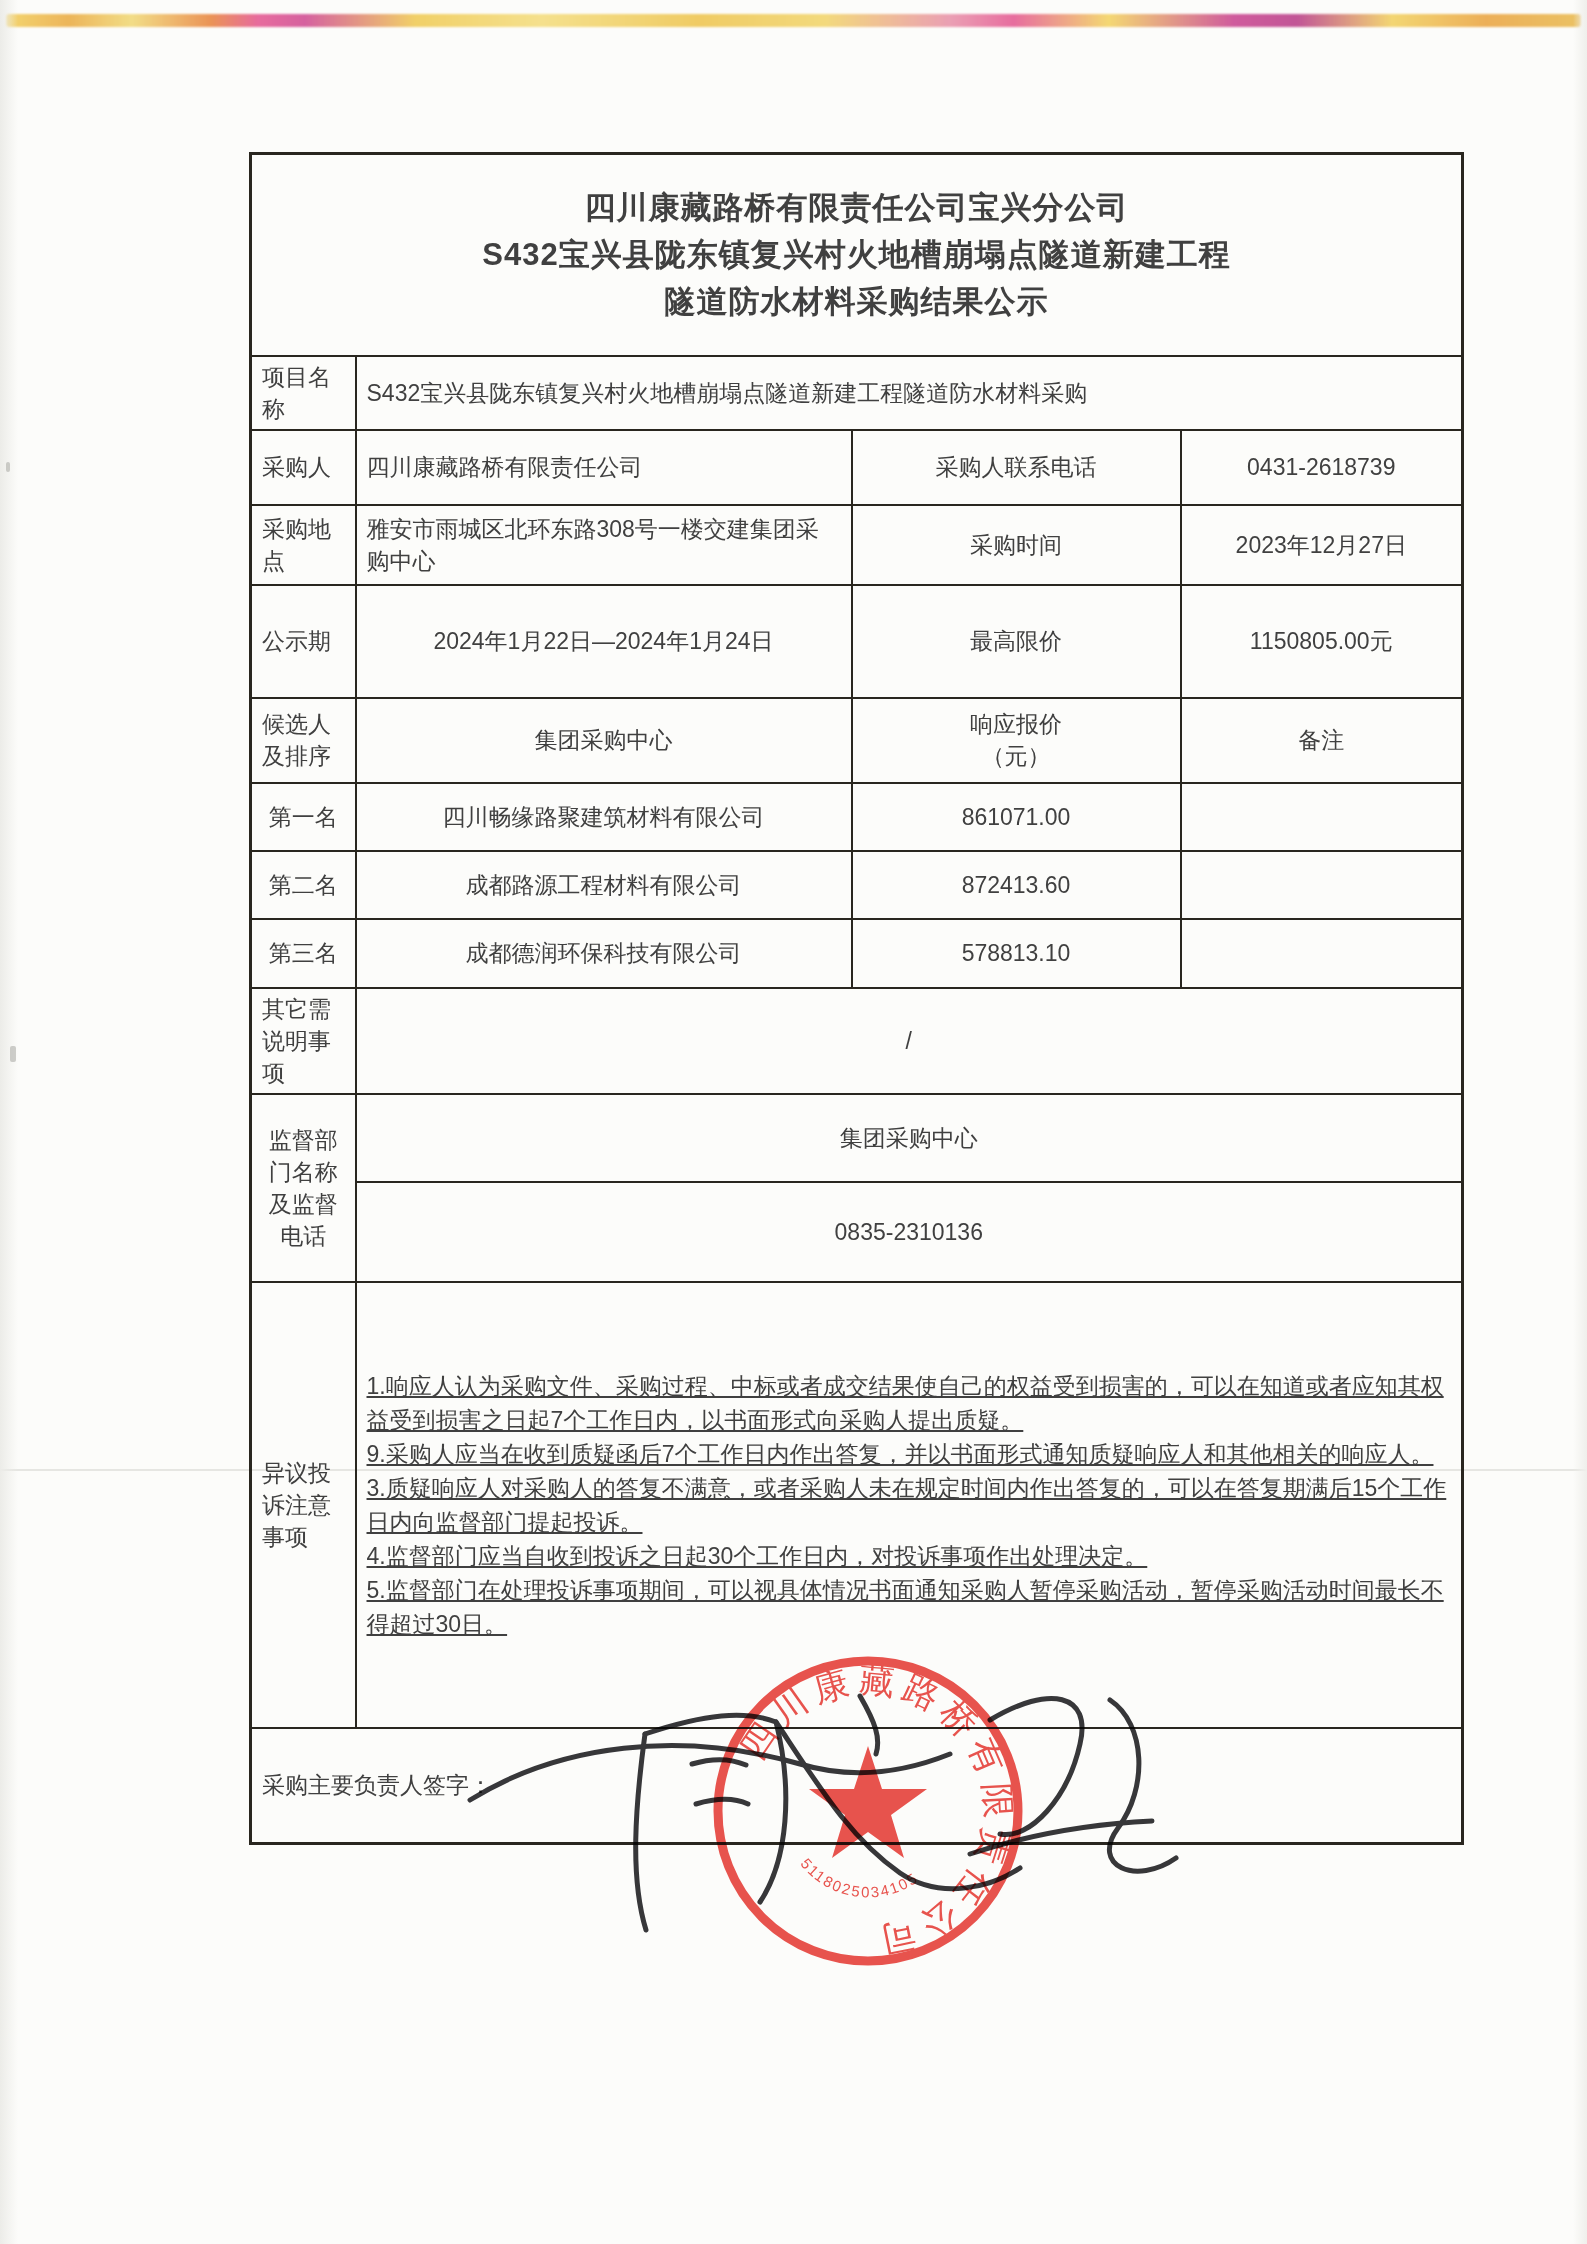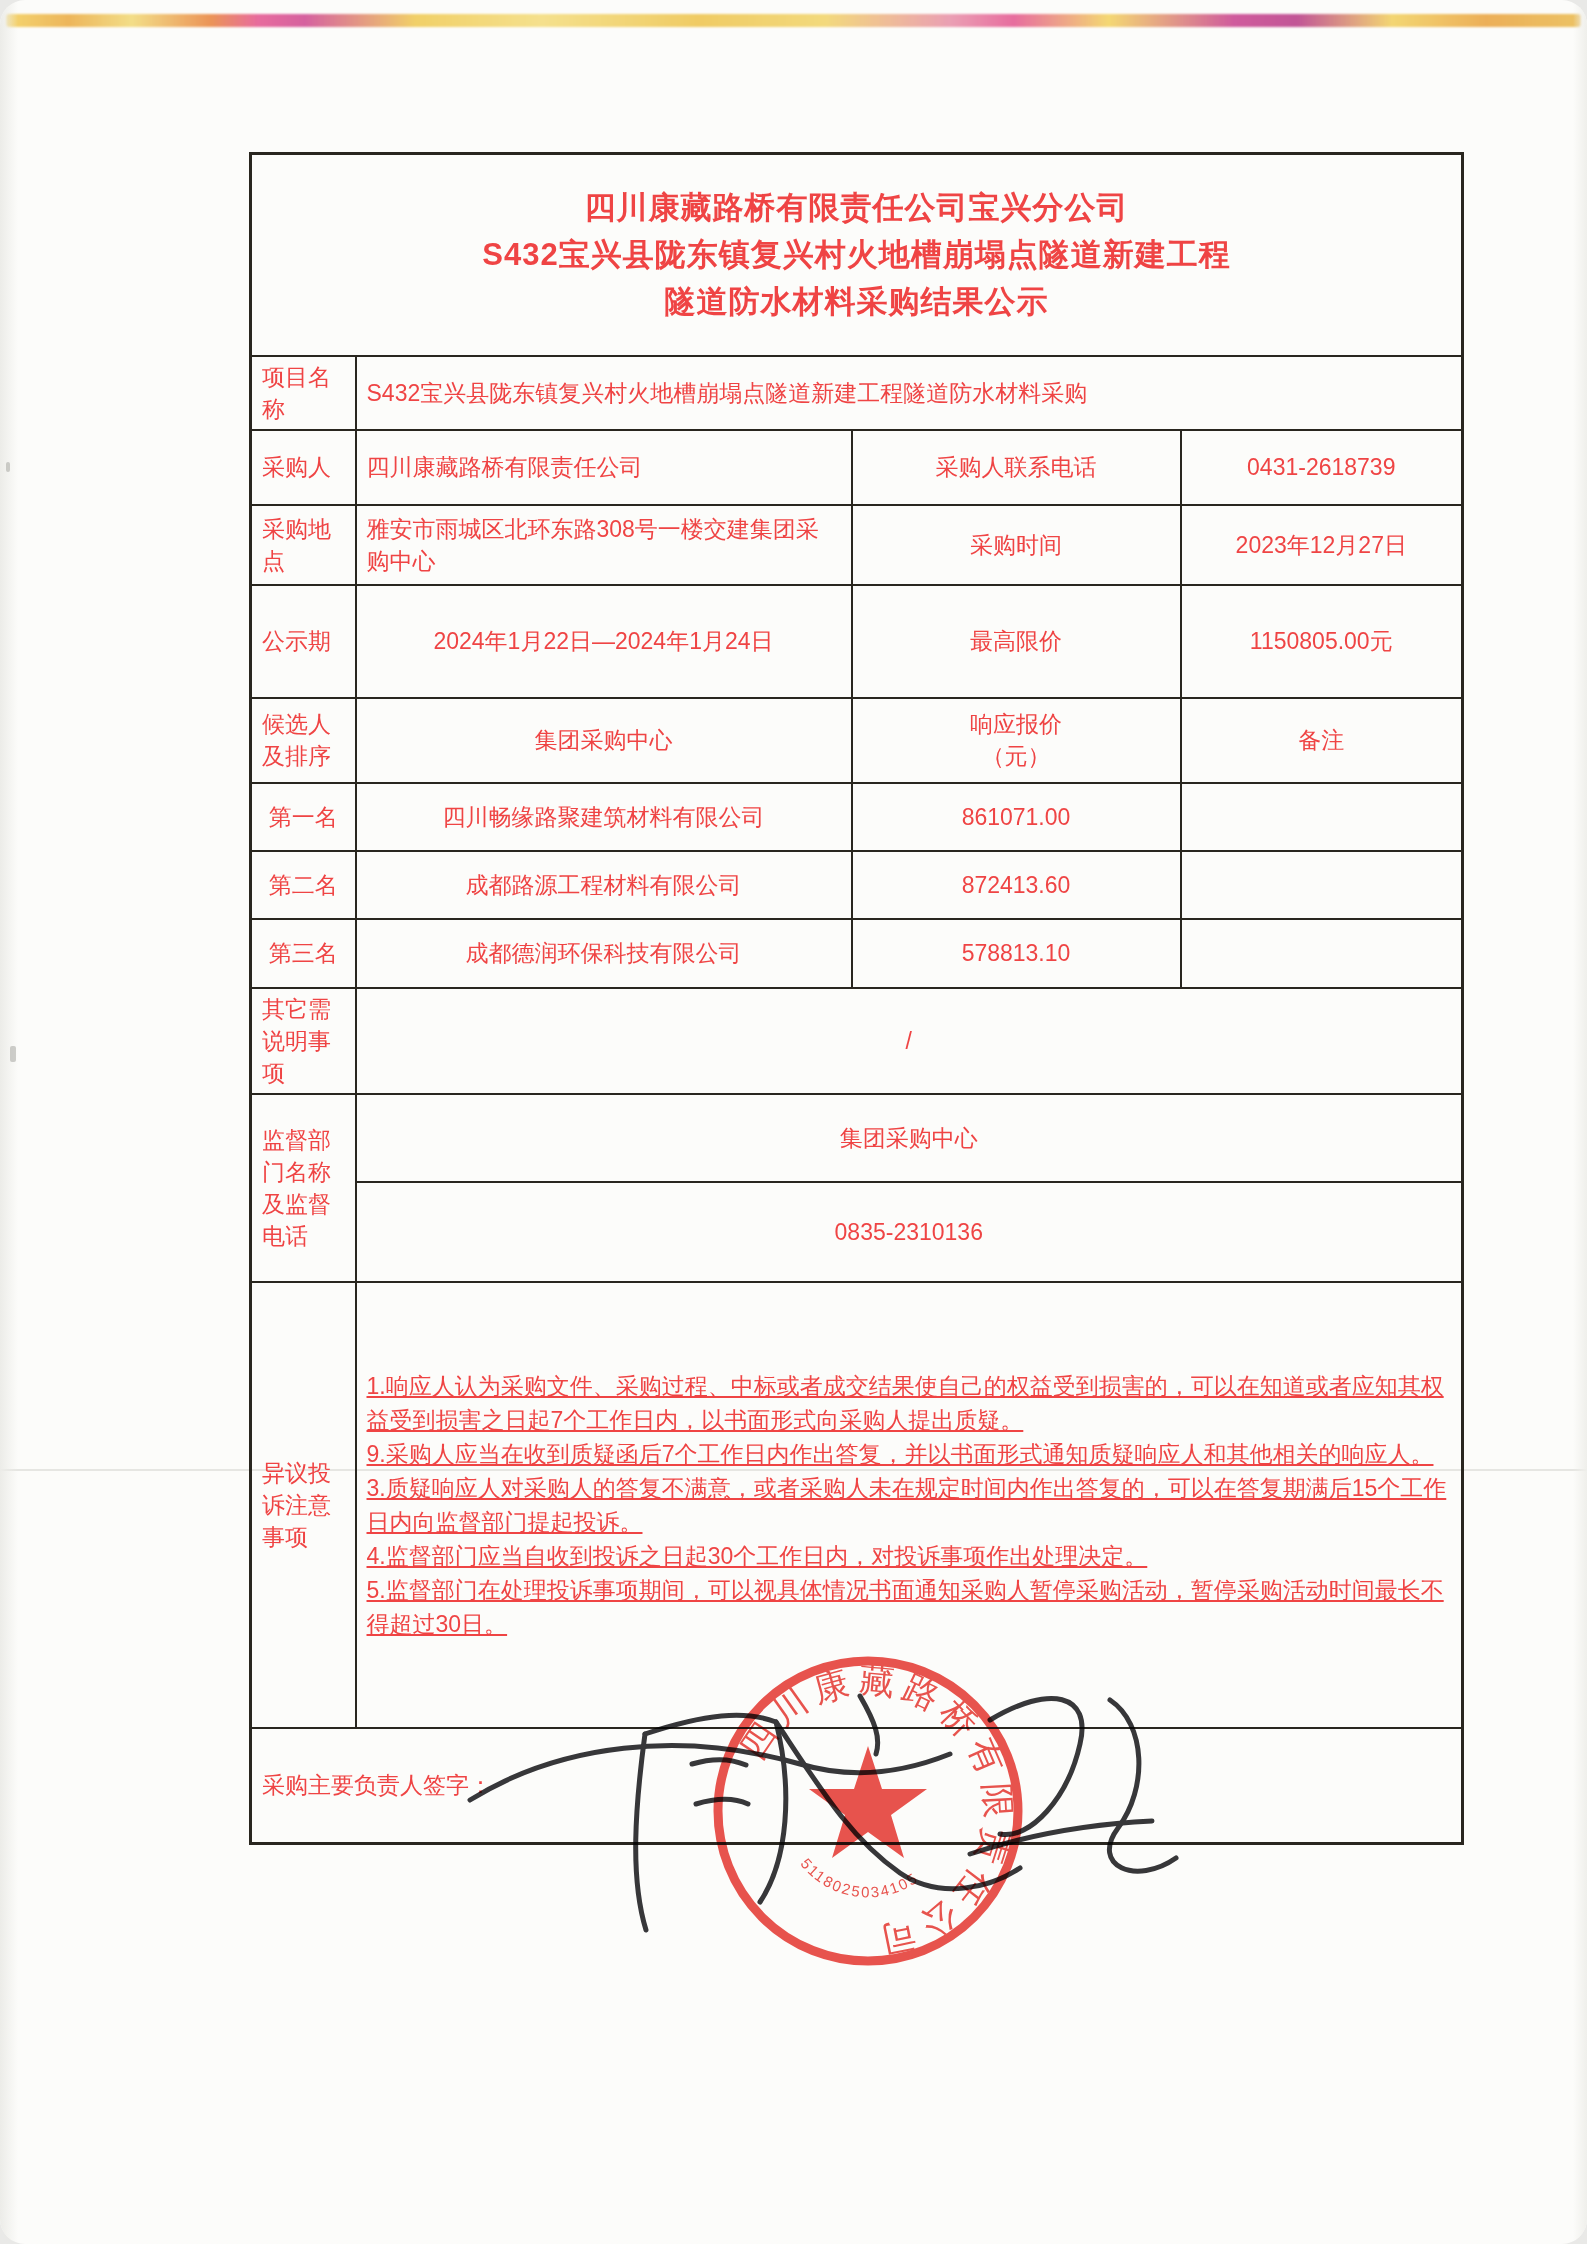--- a/index.html
+++ b/index.html
@@ -1,21 +1,20 @@
 <!DOCTYPE html>
 <html><head>
 <meta charset="utf-8">
 <style>
   html,body{margin:0;padding:0;background:#e9e9e7;}
   .page{
     position:relative;width:1587px;height:2244px;margin:0 auto;
     background:#fcfcfa;overflow:hidden;
     font-family:"Liberation Sans","DejaVu Sans",sans-serif;
-    color:#ef4444;
-    border-radius:25px;
+    color:#404040;
   }
   
   .scan-band{
     position:absolute;left:6px;top:14px;width:1575px;height:13px;
     background:linear-gradient(90deg,
       #f3cf58 0%,#eaa93e 4%,#f1d873 8%,#e8823a 13%,#e4538d 16%,#cf4790 19%,
       #f0c94f 26%,#f4dc7a 34%,#eec34a 44%,#f2d467 52%,#e88fa8 60%,#e4558f 64%,
       #f3d25c 70%,#c83f8d 78%,#b83a85 82%,#f2d05c 88%,#eaa23c 94%,#e9b84a 100%);
     filter:blur(1px);opacity:.85;border-radius:3px;
   }
@@ -35,21 +34,21 @@
     padding:4px 10px;
     font-size:23px;line-height:32px;
     vertical-align:middle;
     overflow:hidden;
     word-break:break-all;
   }
   table.doc{border:3px solid #29261f;}
   td.title-cell{text-align:center;vertical-align:middle;padding-top:26px;}
   .title-line{font-size:31px;line-height:47px;font-weight:bold;letter-spacing:1px;}
   td.lbl{white-space:pre-line;padding:4px 6px 4px 9px;}
-  td.lbl-center{white-space:pre-line;text-align:left;padding:4px 4px;}
+  td.lbl-center{white-space:pre-line;text-align:center;padding:4px 4px;}
   td.val-left{text-align:left;}
   td.val-center{text-align:center;}
   td.hdr-center{text-align:center;white-space:pre-line;}
   td.objection-cell{vertical-align:middle;padding:10px 12px 10px 12px;text-decoration:underline;}
   .obj-item{margin:0;font-size:23px;line-height:34px;word-break:break-all;}
   td.sign-cell{vertical-align:middle;padding-left:10px;font-size:25px;}
 
   
   .stamp{position:absolute;left:700px;top:1645px;width:336px;height:336px;z-index:3;mix-blend-mode:multiply;opacity:.92;}
   

